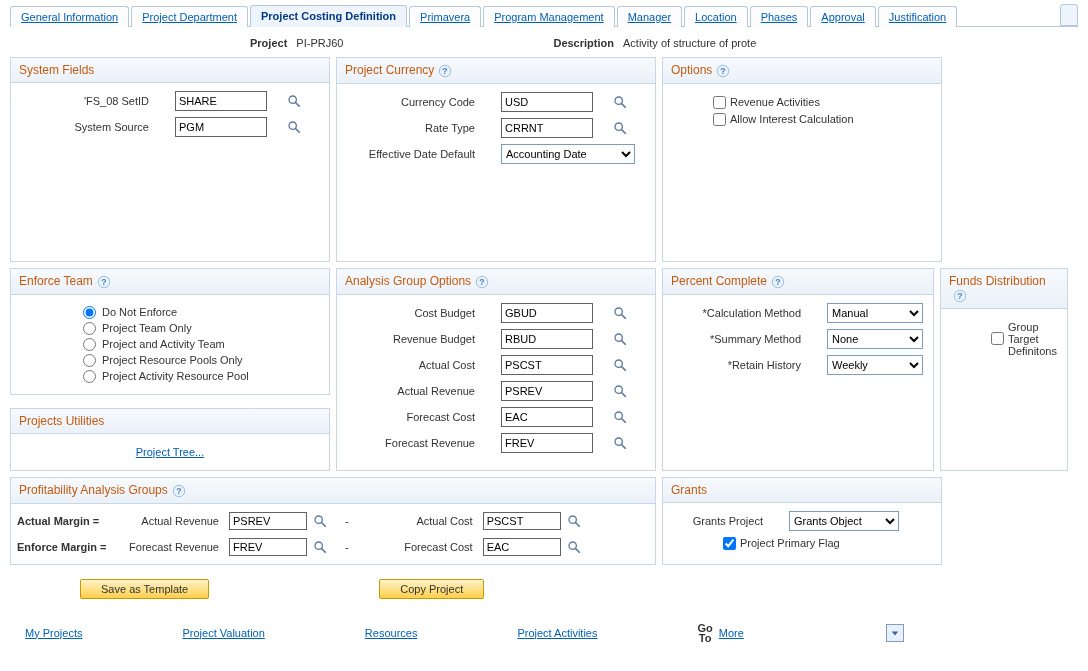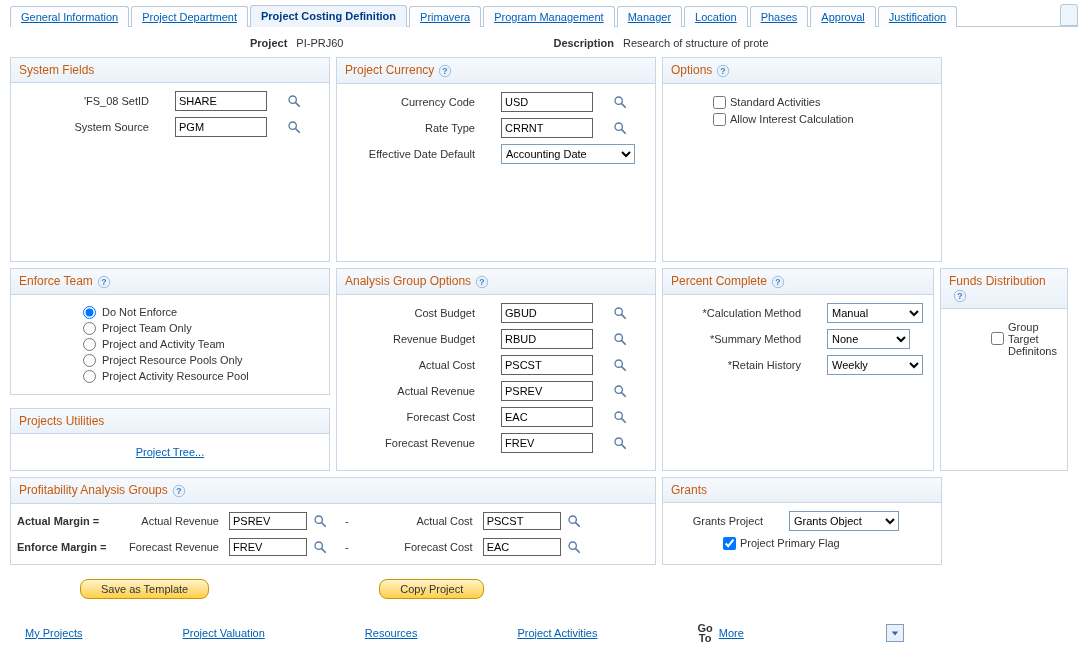--- a/index.html
+++ b/index.html
@@ -113,21 +113,21 @@
   .prof-row .hdr { min-width:90px; font-weight:bold; }
   .prof-row .lbl { text-align:right; min-width:106px; padding-right:4px;}
   .prof-row input[type=text]{ width:78px; height:18px; font-size:11px; border:1px solid #616161; padding:0 3px; box-sizing:border-box;}
   .dash { padding: 0 12px; }
 
   .btnrow { display:flex; gap:170px; padding: 14px 70px; }
   .btn {
     background: linear-gradient(#fff3c9,#ffcf4b);
     border:1px solid #c39b00; color:#333;
     padding:3px 20px; font-size:11px; cursor:pointer;
-    border-radius:8px;
+    border-radius:2px;
   }
 
   .bottom-links {
     display:flex; gap: 100px; padding: 10px 10px 18px 15px;
     align-items:center; font-size:11px;
   }
   .goto { display:flex; align-items:center; gap:6px; }
   .goto-lbl { font-weight:bold; color:#333; line-height:10px; text-align:center;}
   .goto-drop { width:16px;height:16px;border:1px solid #7e9db9;background:#e8f0fb;display:inline-flex;align-items:center;justify-content:center;}
   .goto-drop svg{width:8px;height:8px;}
@@ -166,21 +166,21 @@
   <div class="tab"><a>Approval</a></div>
   <div class="tab"><a>Justification</a></div>
   <div style="flex:1"></div>
   <div class="tab-more"><svg>
         <use href="#svg-rcaret"></use>
       </svg></div>
 </div>
 
 <div class="proj-header">
   <div><span class="lbl">Project</span>&nbsp;<span>PI-PRJ60</span></div>
-  <div style="margin-left:180px;"><span class="lbl">Description</span>&nbsp;<span>Research of structure of prote</span></div>
+  <div style="margin-left:180px;"><span class="lbl">Description</span>&nbsp;<span>Activity of structure of prote</span></div>
 </div>
 
 <div class="grid3">
 
   <div class="box">
     <div class="box-h">System Fields</div>
     <div class="box-body">
       <div class="row">
         <label>'FS_08 SetID</label>
         <input type="text" value="SHARE" style="">
@@ -228,21 +228,21 @@
     </div>
   </div>
 
   <div class="box">
     <div class="box-h"><span>Options</span><span class="help"><svg>
             <use href="#svg-help"></use>
           </svg></span></div>
     <div class="box-body" style="padding-left:50px">
       <div class="chk">
           <input type="checkbox" style="">
-          <span>Standard Activities</span>
+          <span>Revenue Activities</span>
         </div>
       <div class="chk">
           <input type="checkbox" style="">
           <span>Allow Interest Calculation</span>
         </div>
       <div style="height:120px"></div>
     </div>
   </div>
 </div>
 
@@ -339,21 +339,21 @@
       <div class="box-h"><span>Percent Complete</span><span class="help"><svg>
               <use href="#svg-help"></use>
             </svg></span></div>
       <div class="box-body">
         <div class="row">
             <label class="req">Calculation Method</label>
             <select style="width:96px"><option>Manual</option></select>
           </div>
         <div class="row">
             <label class="req">Summary Method</label>
-            <select style="width:83px"><option>None</option></select>
+            <select style="width:96px"><option>None</option></select>
           </div>
         <div class="row">
             <label class="req">Retain History</label>
             <select style="width:96px"><option>Weekly</option></select>
           </div>
       </div>
     </div>
     <div class="box">
       <div class="box-h"><span>Funds Distribution</span><span class="help"><svg>
               <use href="#svg-help"></use>

